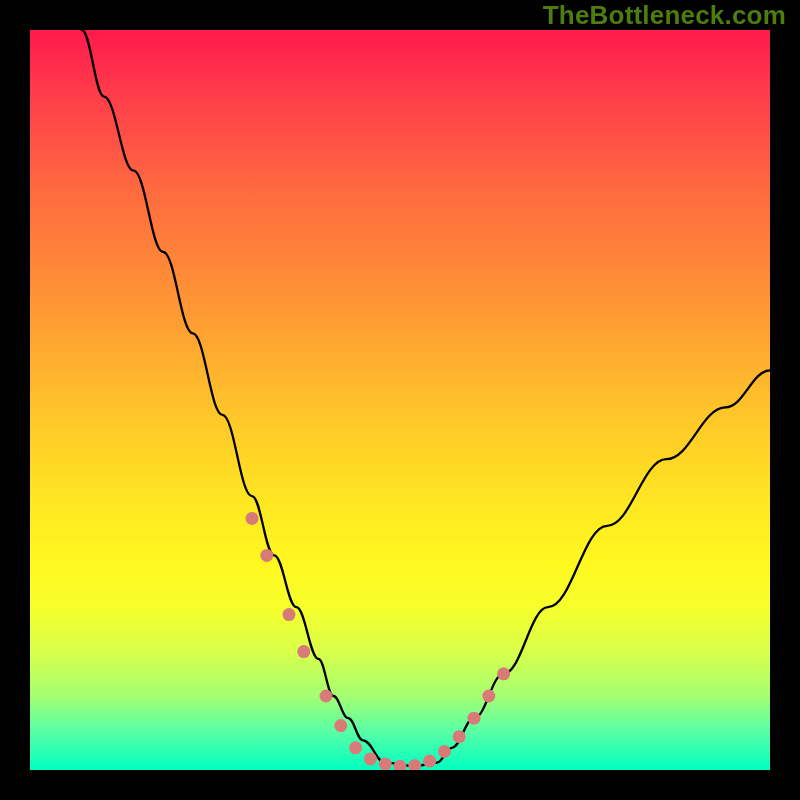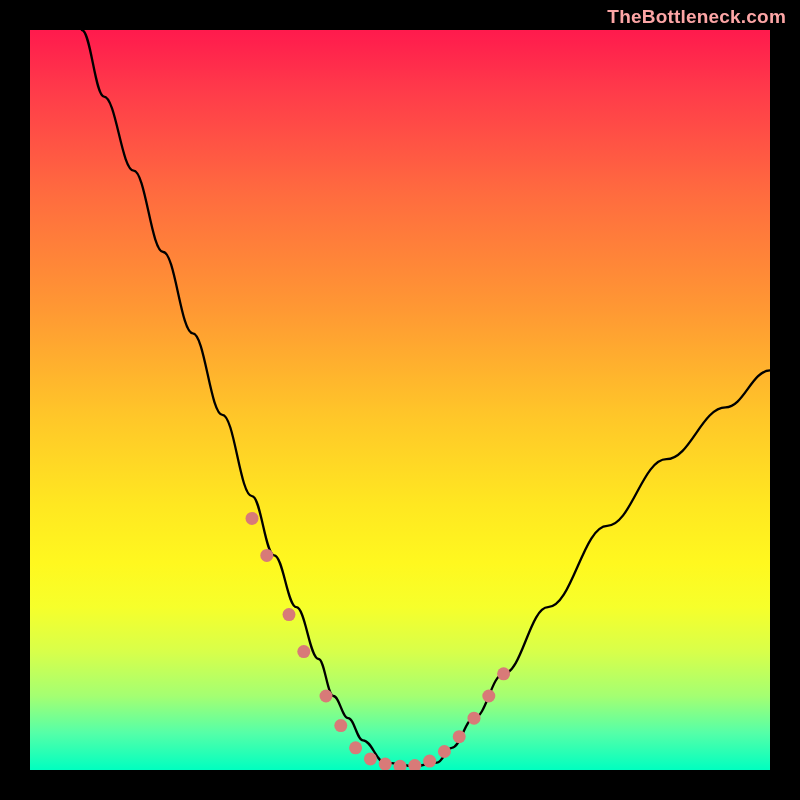--- a/index.html
+++ b/index.html
@@ -26,25 +26,25 @@
       #ffe721 64%,
       #fff81f 72%,
       #f6ff2b 78%,
       #d8ff4a 84%,
       #a4ff72 90%,
       #55ffa8 95%,
       #00ffc0 100%);
   }
   .watermark {
     position: absolute;
-    top: 6px;
+    top: 0;
     right: 14px;
-    font-size: 19px;
+    font-size: 26px;
     font-weight: 600;
-    color: #fca5a5;
+    color: #4d7c0f;
     letter-spacing: 0.2px;
   }
   svg.plot {
     position: absolute;
     left: 0;
     top: 0;
     width: 740px;
     height: 740px;
   }
   .curve {

